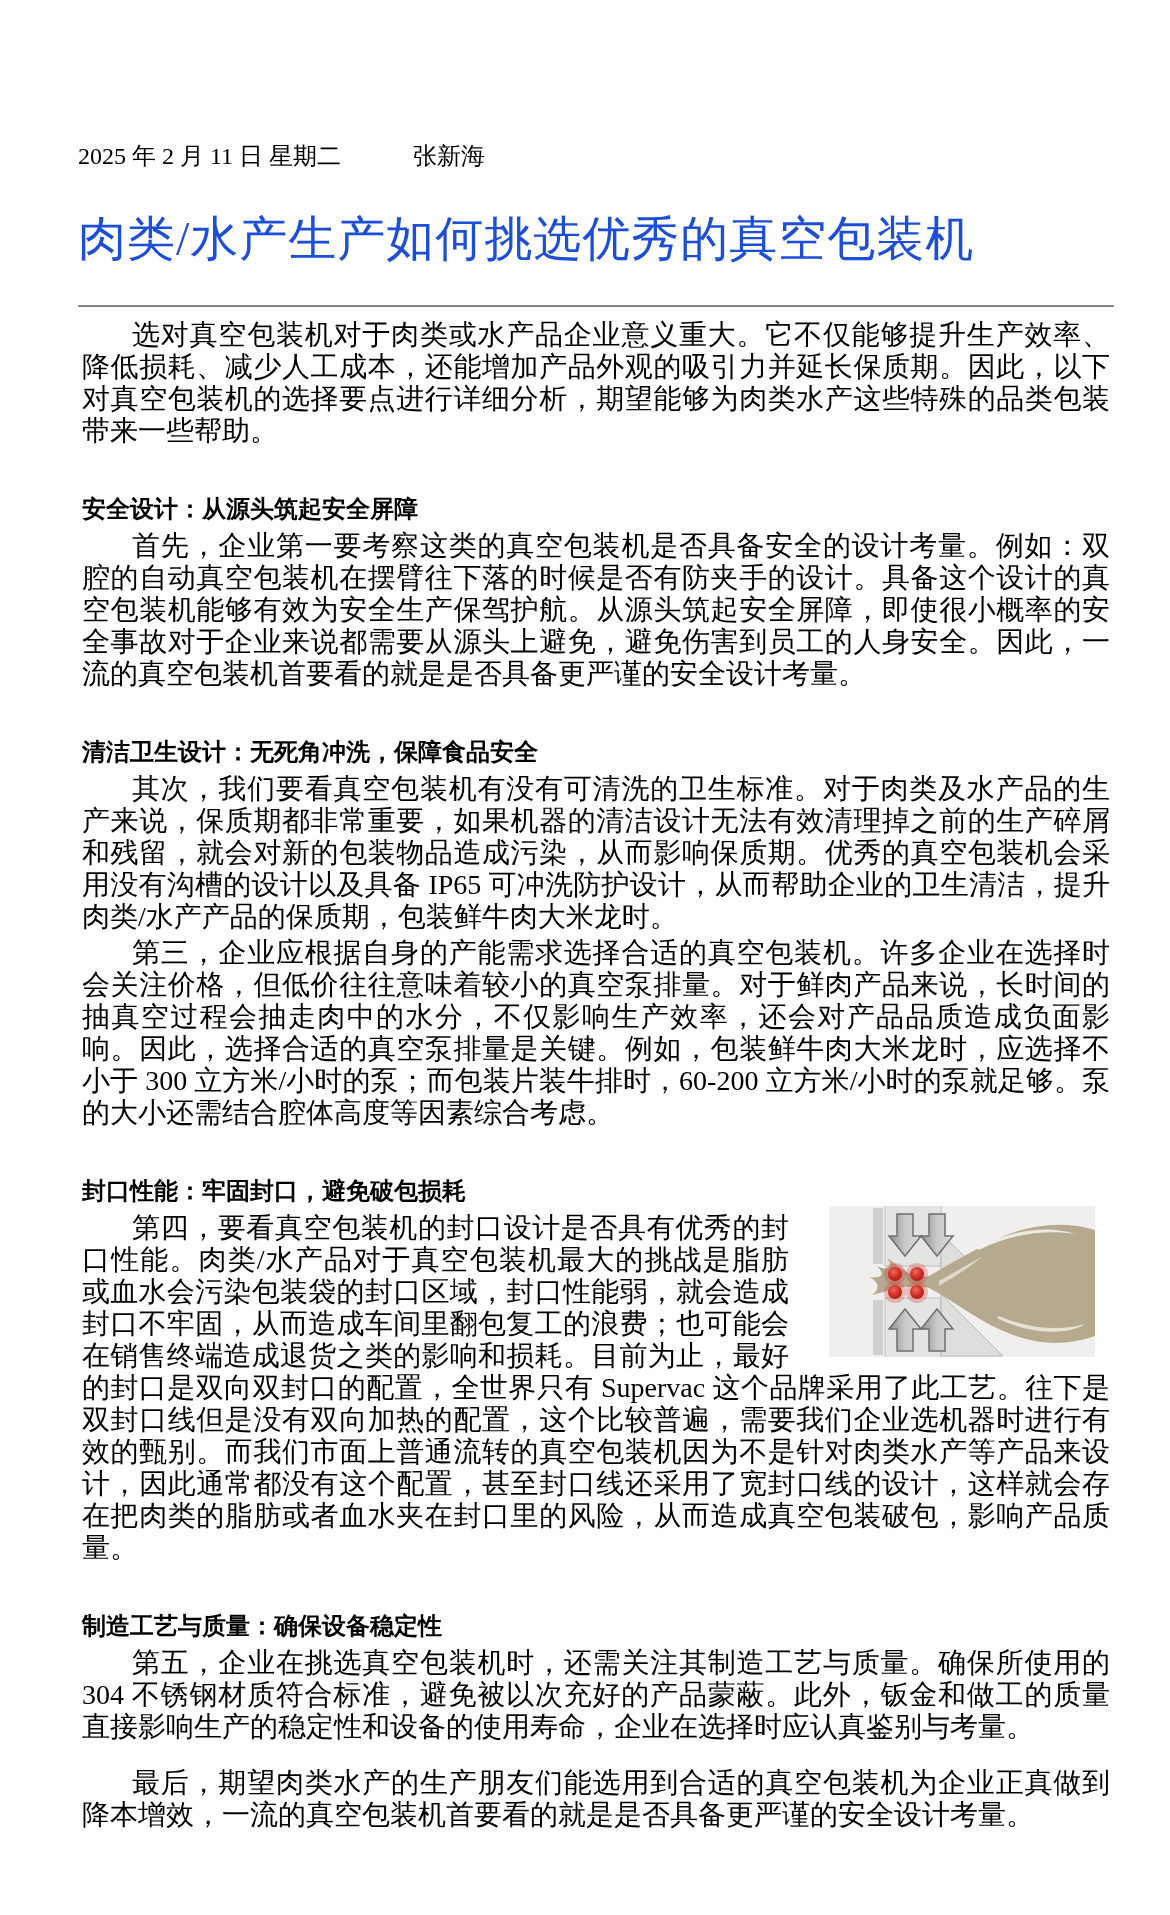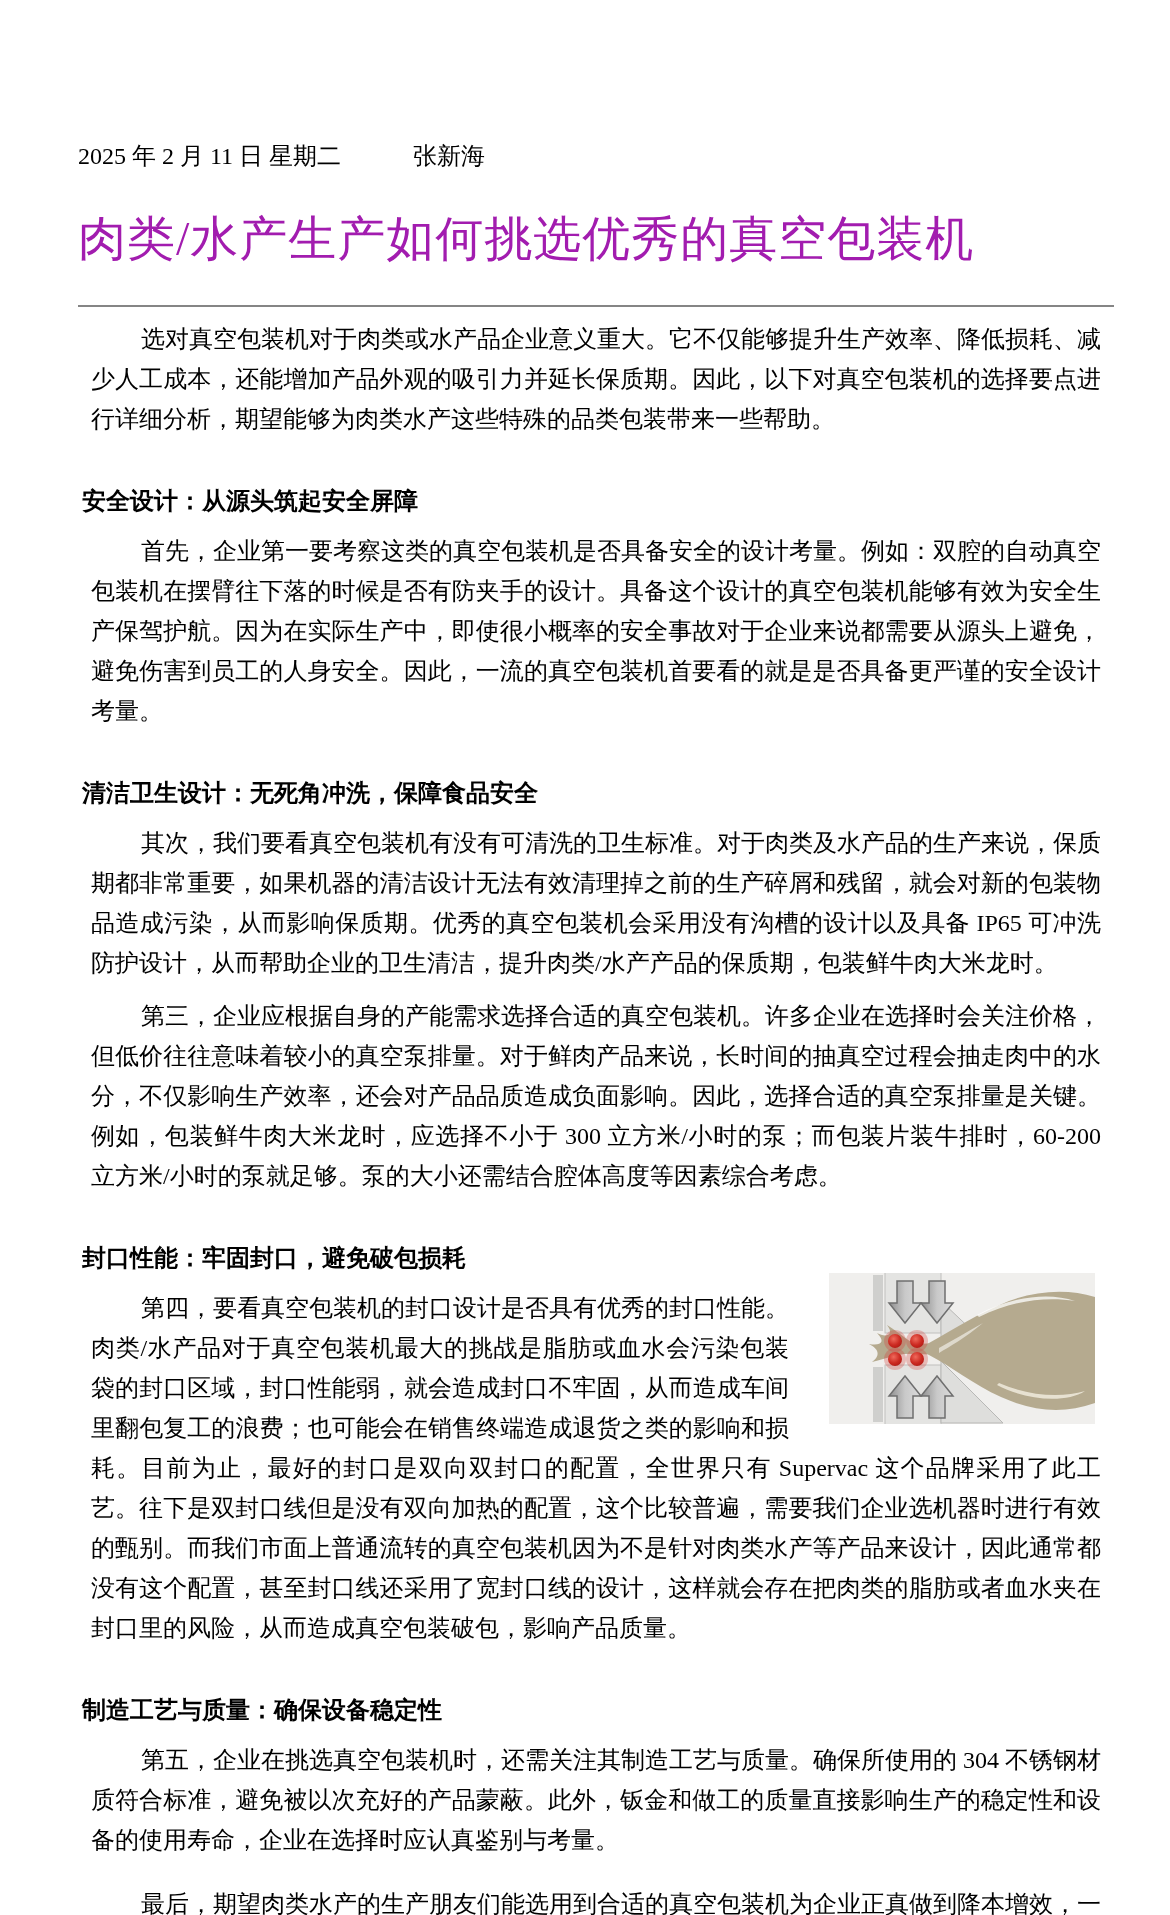--- a/index.html
+++ b/index.html
@@ -12,28 +12,28 @@
     box-sizing:border-box;
     width:1170px;height:1915px;
     padding:140px 56px 0 78px;
   }
   .dateline{
     font-size:24px;line-height:33px;white-space:pre;
   }
   .dateline .author{margin-left:72px;}
   h1.title{
     font-size:48px;font-weight:normal;line-height:56px;
-    margin:38px 0 0 0;letter-spacing:1px;color:#a21caf;
+    margin:38px 0 0 0;letter-spacing:1px;color:#1d4ed8;
   }
   .rule{
     border:none;border-top:2px solid #858585;
     margin:38px 0 0 0;height:0;
   }
   p.body{
-    font-size:24px;line-height:40px;margin:13px;
+    font-size:28px;line-height:32px;margin:4px;
     text-align:justify;text-indent:50px;
   }
   p.intro{margin-top:12px;}
   h2.sec{
     font-size:24px;line-height:33px;font-weight:bold;
     margin:46px 0 2px 4px;
   }
   p.closing{margin-top:24px;}
   figure.seal-fig{
     float:right;width:266px;height:151px;margin:-4px 19px 8px 40px;
@@ -49,21 +49,21 @@
   <div class="dateline"><span>2025 年 2 月 11 日 星期二</span><span class="author">张新海</span></div>
 
   <h1 class="title">肉类/水产生产如何挑选优秀的真空包装机</h1>
 
   <hr class="rule">
 
   <p class="body intro">选对真空包装机对于肉类或水产品企业意义重大。它不仅能够提升生产效率、降低损耗、减少人工成本，还能增加产品外观的吸引力并延长保质期。因此，以下对真空包装机的选择要点进行详细分析，期望能够为肉类水产这些特殊的品类包装带来一些帮助。</p>
 
   <section>
     <h2 class="sec">安全设计：从源头筑起安全屏障</h2>
-    <p class="body">首先，企业第一要考察这类的真空包装机是否具备安全的设计考量。例如：双腔的自动真空包装机在摆臂往下落的时候是否有防夹手的设计。具备这个设计的真空包装机能够有效为安全生产保驾护航。因为在实际生产中，即使很小概率的安全事故对于企业来说都需要从源头上避免，避免伤害到员工的人身安全。因此，一流的真空包装机首要看的就是是否具备更严谨的安全设计考量。</p>
+    <p class="body">首先，企业第一要考察这类的真空包装机是否具备安全的设计考量。例如：双腔的自动真空包装机在摆臂往下落的时候是否有防夹手的设计。具备这个设计的真空包装机能够有效为安全生产保驾护航。从源头筑起安全屏障，即使很小概率的安全事故对于企业来说都需要从源头上避免，避免伤害到员工的人身安全。因此，一流的真空包装机首要看的就是是否具备更严谨的安全设计考量。</p>
   </section>
 
   <section>
     <h2 class="sec">清洁卫生设计：无死角冲洗，保障食品安全</h2>
     <p class="body">其次，我们要看真空包装机有没有可清洗的卫生标准。对于肉类及水产品的生产来说，保质期都非常重要，如果机器的清洁设计无法有效清理掉之前的生产碎屑和残留，就会对新的包装物品造成污染，从而影响保质期。优秀的真空包装机会采用没有沟槽的设计以及具备 IP65 可冲洗防护设计，从而帮助企业的卫生清洁，提升肉类/水产产品的保质期，包装鲜牛肉大米龙时。</p>
   </section>
 
   <section>
     <p class="body">第三，企业应根据自身的产能需求选择合适的真空包装机。许多企业在选择时会关注价格，但低价往往意味着较小的真空泵排量。对于鲜肉产品来说，长时间的抽真空过程会抽走肉中的水分，不仅影响生产效率，还会对产品品质造成负面影响。因此，选择合适的真空泵排量是关键。例如，包装鲜牛肉大米龙时，应选择不小于 300 立方米/小时的泵；而包装片装牛排时，60-200 立方米/小时的泵就足够。泵的大小还需结合腔体高度等因素综合考虑。</p>
   </section>

